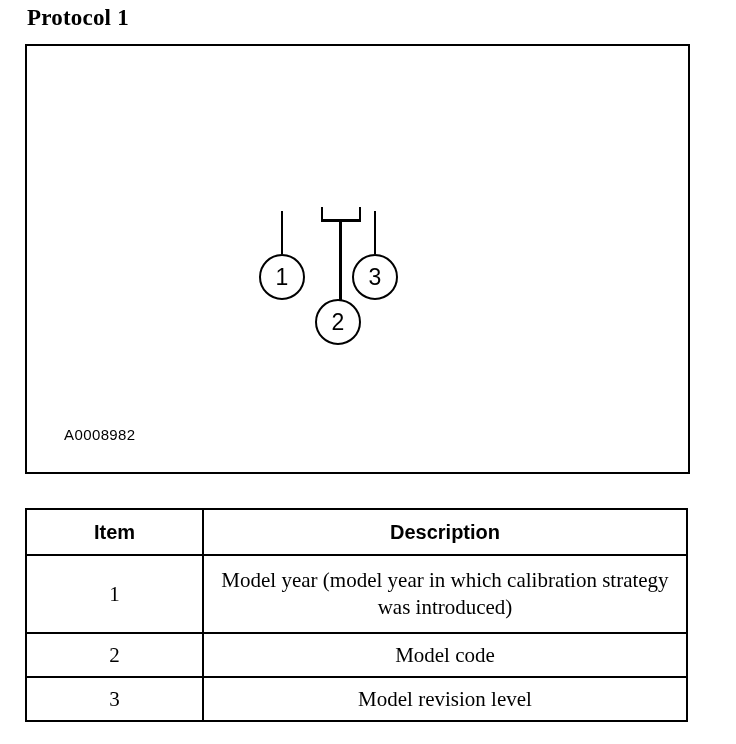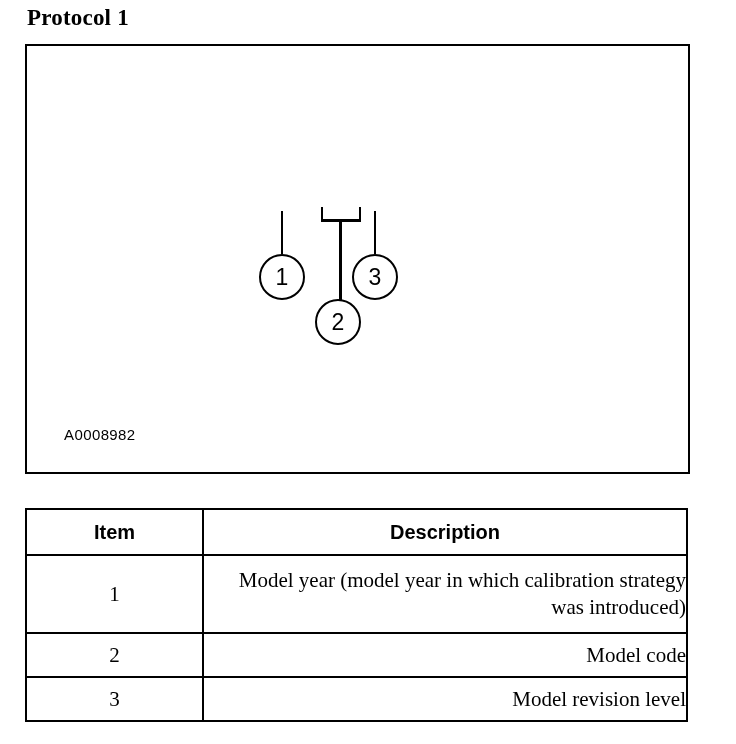--- a/index.html
+++ b/index.html
@@ -165,21 +165,21 @@
   }
   .data-table tbody td {
     font-family: "Liberation Serif", serif;
     font-size: 21px;
     line-height: 27px;
   }
   .cell-item {
     text-align: center;
   }
   .cell-desc {
-    text-align: right;
+    text-align: center;
     padding: 6px 10px 6px 14px;
   }
   .row-tall td { height: 76px; }
   .row-short td { height: 42px; }
 </style>
 </head>
 <body>
 
 <div class="page-title">Protocol 1</div>
 

